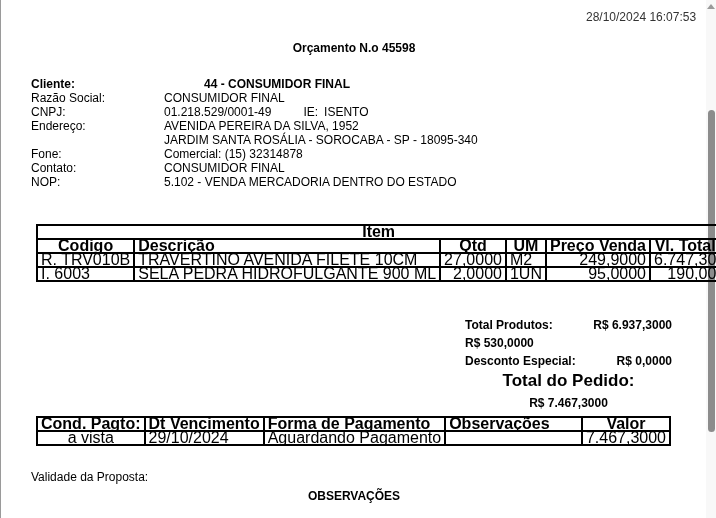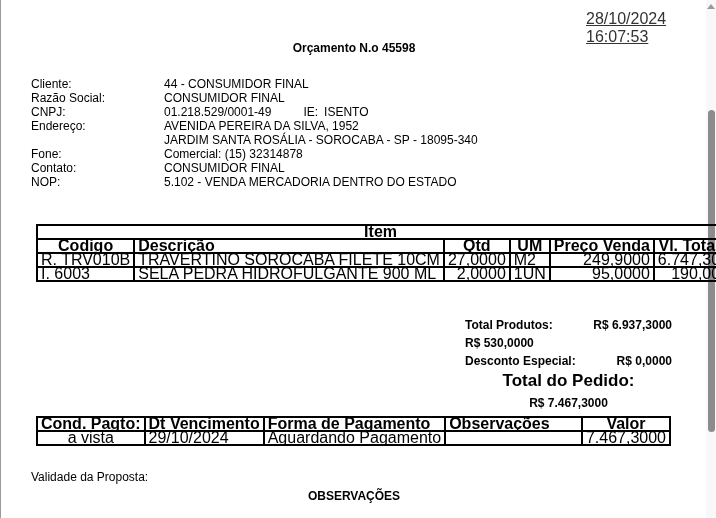--- a/index.html
+++ b/index.html
@@ -6,28 +6,28 @@
   body {
     width:716px; height:518px; overflow:hidden; position:relative;
     background:#ffffff; font-family:"Liberation Sans", sans-serif; color:#000;
   }
   .left-edge { position:absolute; left:0; top:0; width:1px; height:518px; background:#9a9a9a; }
   .scroll-track { position:absolute; left:706px; top:0; width:10px; height:518px; background:#f8f8f8; }
   .scroll-up { position:absolute; left:707px; top:4px; width:0; height:0;
     border-left:4px solid transparent; border-right:4px solid transparent; border-bottom:5px solid #9a9a9a; }
   .scroll-thumb { position:absolute; left:708px; top:110px; width:7px; height:322px; background:#8c8c8c; border-radius:4px; }
 
-  .timestamp { position:absolute; left:586px; top:10px; font-size:16px; color:#333; text-decoration:underline; }
+  .timestamp { position:absolute; left:586px; top:10px; font-size:12px; color:#333; }
   .title { position:absolute; left:0; width:708px; top:41px; text-align:center; font-size:12px; font-weight:bold; }
 
   .info { position:absolute; left:31px; top:77px; font-size:12px; line-height:14px; }
   .info-row { display:flex; height:14px; }
   .info-label { width:85px; }
   .info-val { white-space:nowrap;margin-left:48px; }
-  .bold { font-weight:normal; }
+  .bold { font-weight:bold;gap:40px; }
   .ie-label { margin-left:32px; }
   .ie-val { margin-left:6px; }
 
   table.grid { position:absolute; border-collapse:collapse; font-size:16px; }
   table.grid td, table.grid th { border:2px solid #000; padding:0 3px; height:12px; line-height:12px; white-space:nowrap; }
   table.grid th { font-weight:bold; }
   .items { left:36px; top:224px; width:635px; }
   .c { text-align:center; }
   .r { text-align:right; }
   .l { text-align:left; }
@@ -98,21 +98,21 @@
   <tr>
     <th class="c" style="width:74px">Codigo</th>
     <th class="l" style="width:246px">Descrição</th>
     <th class="c" style="width:58px">Qtd</th>
     <th class="c" style="width:39px">UM</th>
     <th class="c" style="width:96px">Preço Venda</th>
     <th class="c">Vl. Total</th>
   </tr>
   <tr>
     <td class="l">R. TRV010B</td>
-    <td class="l">TRAVERTINO SOROCABA FILETE 10CM</td>
+    <td class="l">TRAVERTINO AVENIDA FILETE 10CM</td>
     <td class="r">27,0000</td>
     <td class="l">M2</td>
     <td class="r">249,9000</td>
     <td class="r">6.747,30</td>
   </tr>
   <tr>
     <td class="l">I. 6003</td>
     <td class="l">SELA PEDRA HIDROFULGANTE 900 ML</td>
     <td class="r">2,0000</td>
     <td class="l">1UN</td>

